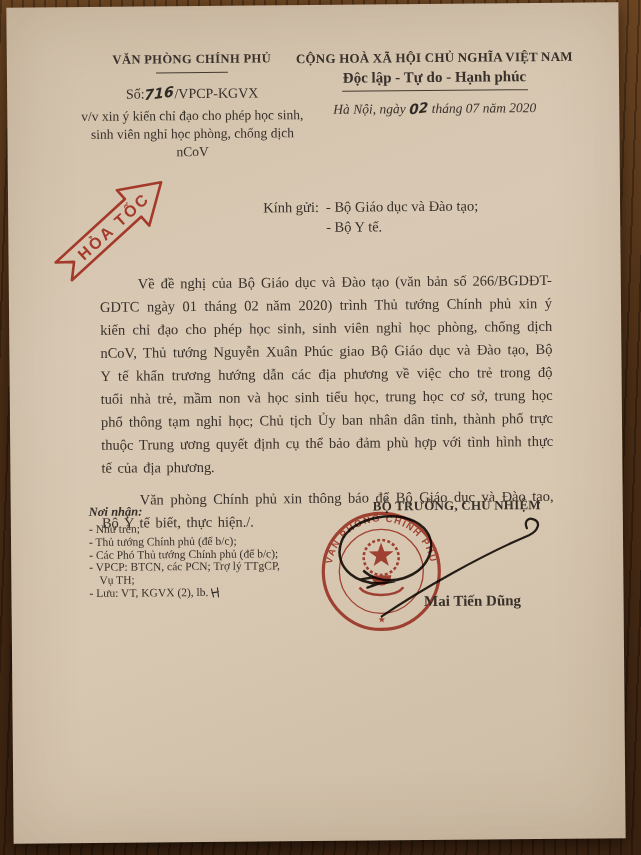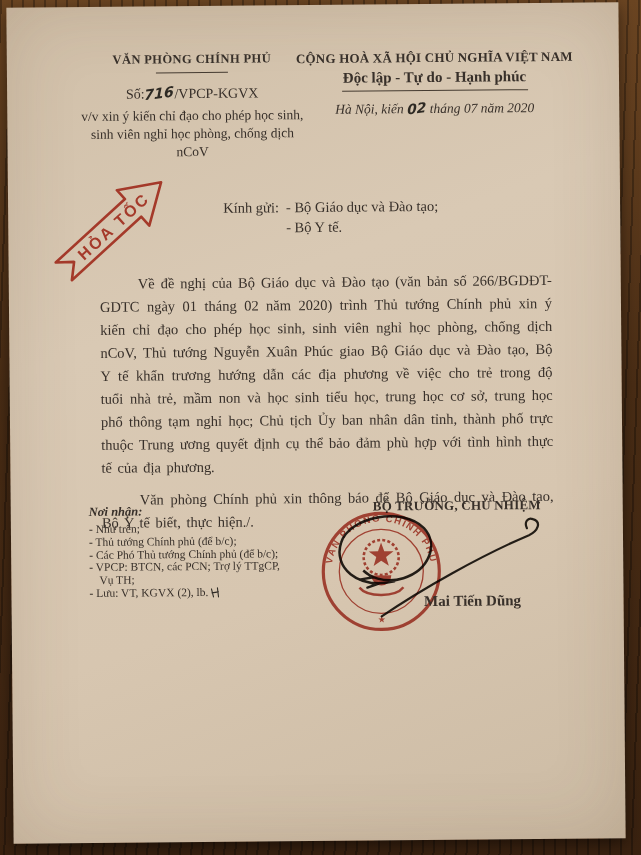--- a/index.html
+++ b/index.html
@@ -32,21 +32,21 @@
   .hand{
     font-family:"DejaVu Sans",sans-serif;font-style:italic;font-weight:700;
     display:inline-block;transform:rotate(-7deg) skewX(-8deg);
     font-size:1.02em;margin:0 0px;color:#2e2a24;
   }
   
   .stamp{left:26px;top:162px;width:150px;height:115px;mix-blend-mode:multiply;opacity:.92;}
   .stamp svg{transform:rotate(-42deg);transform-origin:50% 50%;}
   
   .recip{left:215px;top:192px;font-size:14.5px;line-height:20px;display:flex;}
-  .recip .kg-label{font-weight:normal;}
+  .recip .kg-label{font-weight:normal;margin-left:40px;}
   .recip .kg-items{margin-left:7px;}
   
   .bodytext{left:91px;top:266px;width:452px;font-size:14.5px;line-height:23px;
     text-align:justify;}
   .bodytext p{margin:0;text-indent:38px;word-spacing:2px;}
   .bodytext p + p{margin-top:9px;}
   
   .fleft{left:78px;top:498px;width:250px;}
   .noinhan{font-weight:bold;font-style:italic;font-size:12.5px;margin-bottom:3px;}
   .nn-item{font-size:11.5px;line-height:12.8px;}
@@ -72,21 +72,21 @@
       <span>Số:</span><span class="hand">716</span><span>/VPCP-KGVX</span>
     </div>
     <div class="subject">v/v xin ý kiến chỉ đạo cho phép học sinh, sinh viên nghỉ học phòng, chống dịch nCoV</div>
   </div>
 
   <div class="abs hright">
     <div class="nation">CỘNG HOÀ XÃ HỘI CHỦ NGHĨA VIỆT NAM</div>
     <div class="motto">Độc lập - Tự do - Hạnh phúc</div>
     <div class="rule2"></div>
     <div class="dateline">
-      <span>Hà Nội, kiến</span>
+      <span>Hà Nội, ngày</span>
       <span class="hand">02</span>
       <span>tháng 07 năm 2020</span>
     </div>
   </div>
 
   <div class="abs stamp">
     <svg width="150" height="115" viewBox="-5 -34 150 115">
       <polygon points="6,14 100,14 100,2 138,26 100,50 100,38 6,38 20,26" fill="none" stroke="#bf3a2b" stroke-width="2.6" stroke-linejoin="round"></polygon>
       <text x="28" y="32" font-family="Liberation Sans, sans-serif" font-size="16" font-weight="bold" fill="#bf3a2b" letter-spacing="2.5">HỎA TỐC</text>
     </svg>

